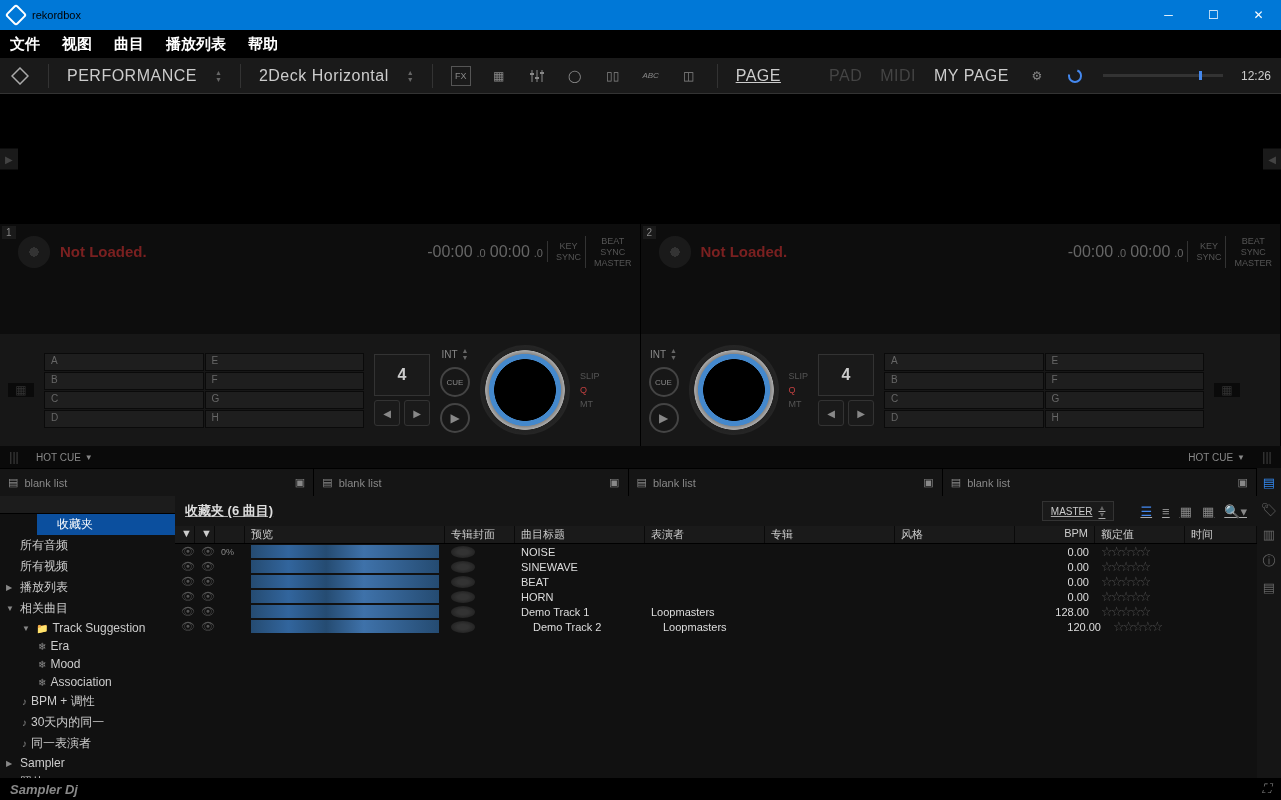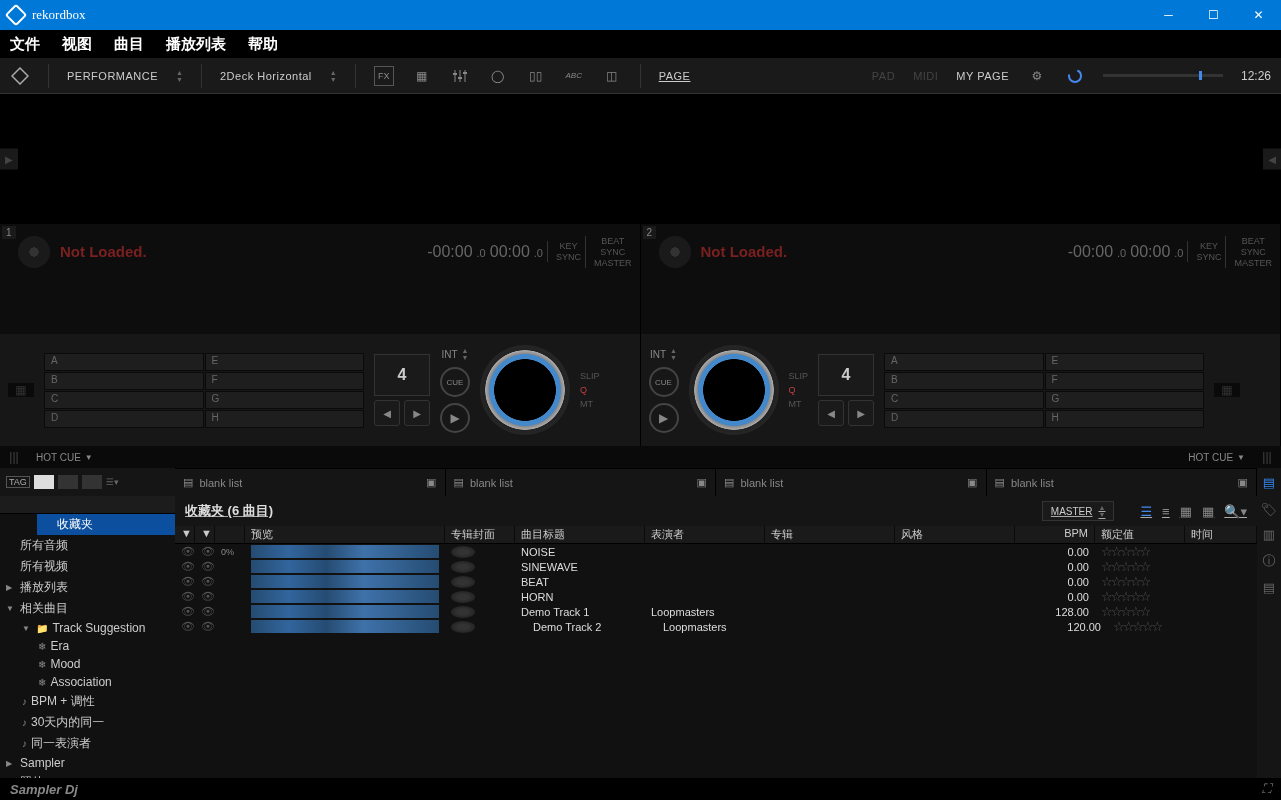--- a/index.html
+++ b/index.html
@@ -1,27 +1,27 @@
 <!DOCTYPE html>
 <html><head>
 <meta charset="utf-8">
 <style>
 * { box-sizing: border-box; margin: 0; padding: 0; font-family: "Segoe UI", Arial, sans-serif; }
 body { background: #000; color: #aaa; width: 1281px; height: 800px; overflow: hidden; font-size: 12px; }
 .titlebar { background: #0078d7; height: 30px; display: flex; align-items: center; justify-content: space-between; }
 .titlebar-left { display: flex; align-items: center; gap: 8px; padding-left: 8px; }
 .titlebar-icon { width: 16px; height: 16px; border: 2px solid #fff; border-radius: 3px; transform: rotate(45deg); }
-.titlebar-title { color: #ffffff; font-size: 13px; font-family: Liberation Serif, serif; }
+.titlebar-title { color: #000000; font-size: 11px; }
 .titlebar-controls { display: flex; }
 .titlebar-btn { width: 45px; height: 30px; display: flex; align-items: center; justify-content: center; color: #fff; }
 .menubar { background: #000; height: 28px; display: flex; align-items: center; padding: 0 10px; gap: 22px; }
 .menubar span { color: #fff; font-size: 15px; font-weight: bold; }
 .toolbar { background: #1a1a1a; height: 36px; display: flex; align-items: center; padding: 0 10px; gap: 18px; border-bottom: 1px solid #333; }
 .tb-icon { width: 20px; height: 20px; display: flex; align-items: center; justify-content: center; color: #888; }
-.tb-label { color: #ccc; font-size: 11px; letter-spacing: 0.5px; }
+.tb-label { color: #ccc; font-size: 16px; letter-spacing: 0.5px; }
 .tb-sep { width: 1px; height: 24px; background: #333; }
 .tb-spacer { flex: 1; }
 .tb-time { color: #ccc; font-size: 12px; }
 .updown { display: flex; flex-direction: column; gap: 1px; font-size: 7px; color: #666; }
 .waveform-area { background: #000; height: 130px; position: relative; }
 .wave-chevron { position: absolute; top: 50%; transform: translateY(-50%); color: #444; font-size: 10px; padding: 5px; background: #1a1a1a; }
 .wave-chevron.left { left: 0; }
 .wave-chevron.right { right: 0; }
 .decks { display: flex; height: 222px; }
 .deck { flex: 1; background: #141414; display: flex; flex-direction: column; border-right: 1px solid #000; }
@@ -295,27 +295,20 @@
       <span style="margin-left:4px;font-size:8px;">▼</span>
     </div>
   <div class="hotcue-bar" style="flex:1;justify-content:flex-end;">
       <span>HOT CUE</span> 
       <span style="margin-left:4px;font-size:8px;">▼</span>
     </div>
   <div style="width:28px;background:#0a0a0a;display:flex;align-items:center;justify-content:center;color:#444;">|||</div>
 </div>
 
 <div style="display:flex;">
-  <div class="tag-bar">
-    <span style="border:1px solid #555;padding:0 2px;">TAG</span>
-    <div class="tag-seg active"></div>
-      <div class="tag-seg"></div>
-      <div class="tag-seg"></div>
-    <span style="color:#666;">☰▾</span>
-  </div>
   <div class="blank-lists" style="flex:1;">
     <div class="blank-item">
         <span>▤</span>
         <span>blank list</span>
         <span class="right-icon">▣</span>
       </div>
     <div class="blank-item">
         <span>▤</span>
         <span>blank list</span>
         <span class="right-icon">▣</span>

